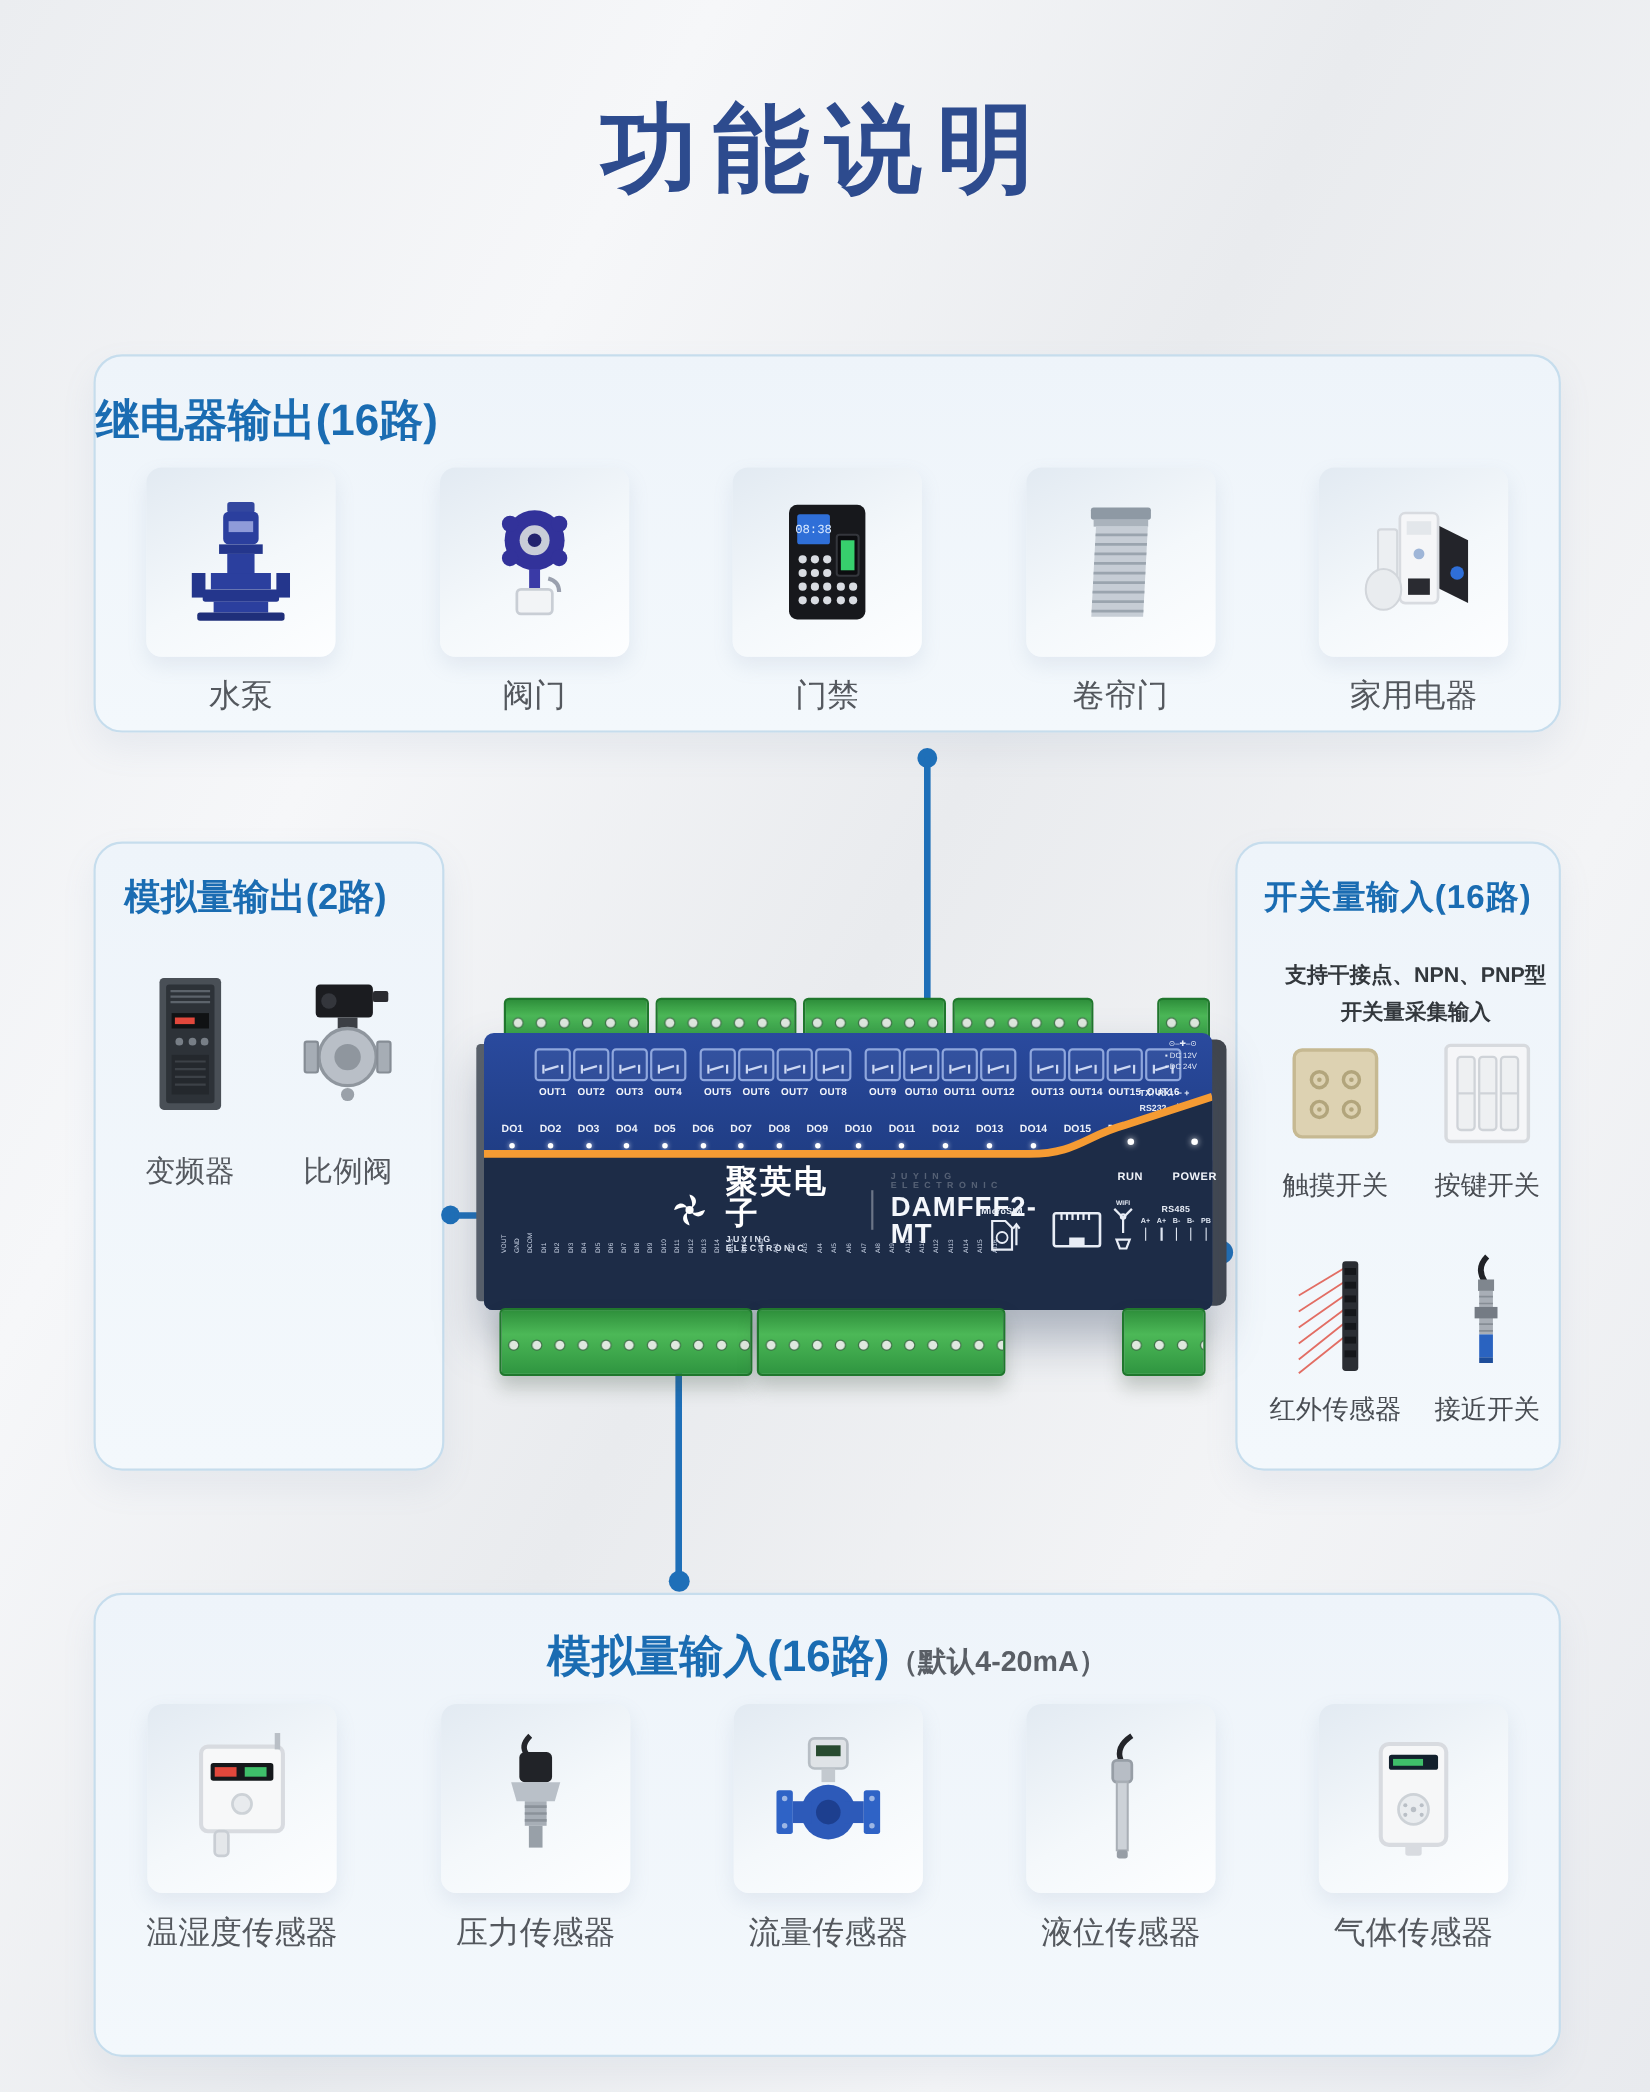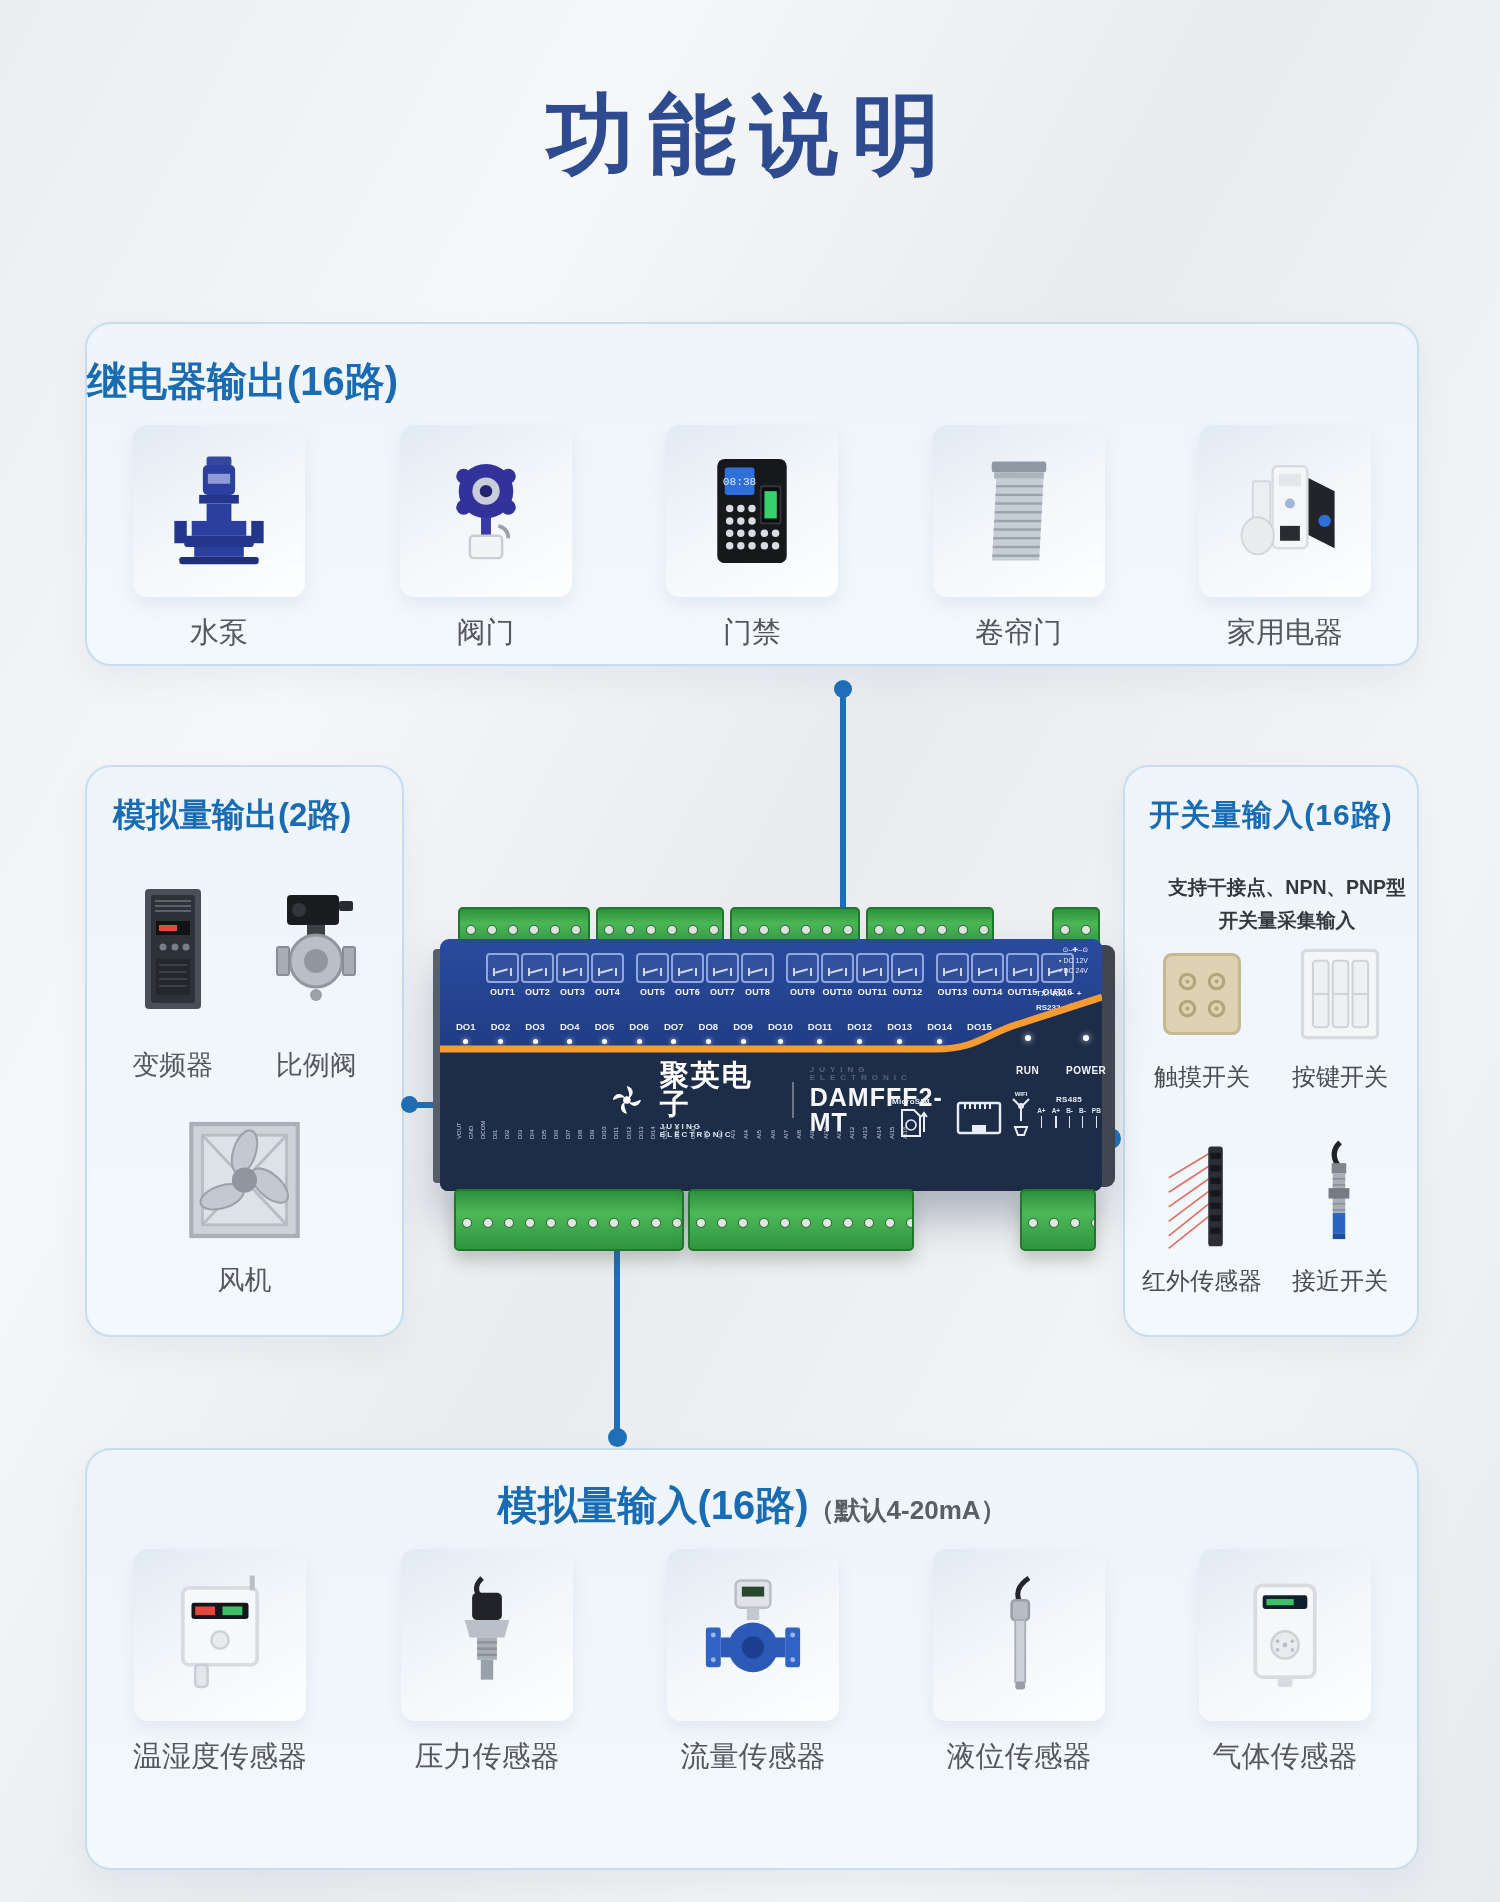--- a/index.html
+++ b/index.html
@@ -28,21 +28,21 @@
   #card-analog-out .card-h{font-size:33px;padding:26px 0 0 26px;}
   .lc-row{position:absolute;left:14px;top:100px;width:287px;display:flex;}
   .lc-cell{flex:1;display:flex;flex-direction:column;align-items:center;}
   .lc-img{width:118px;height:170px;display:flex;align-items:center;justify-content:center;}
   .lc-label{font-size:27px;color:#54585e;margin-top:10px;}
   .lc-fan{position:absolute;left:0;top:340px;width:100%;display:flex;flex-direction:column;align-items:center;}
   
   #card-digital-in .card-h{font-size:30px;text-align:center;padding-top:28px;letter-spacing:1px;}
   .rc-sub{position:absolute;left:0;top:88px;width:100%;text-align:center;
     font-size:19.5px;font-weight:bold;color:#33383d;line-height:1.7;margin:16px;}
-  .rc-row{position:absolute;left:8px;width:276px;display:flex;align-items:flex-end;}
+  .rc-row{position:absolute;left:20px;width:276px;display:flex;align-items:flex-end;}
   .rc-cell{flex:1;display:flex;flex-direction:column;align-items:center;}
   .rc-img{width:110px;height:118px;display:flex;align-items:center;justify-content:center;}
   .rc-label{font-size:24px;color:#494d53;margin-top:8px;white-space:nowrap;}
   
   #card-analog-in .head-wrap{text-align:center;padding-top:28px;}
   #card-analog-in .card-h{display:inline;font-size:40px;}
   .h-sub{display:inline;font-size:26px;color:#5a5f66;font-weight:bold;}
   
   .cline{position:absolute;background:#1e6fb8;border-radius:3px;}
   .cdot{position:absolute;background:#1e6fb8;border-radius:50%;}
@@ -257,37 +257,20 @@
             <circle cx="55" cy="84" r="26" fill="#b9bfc7" stroke="#8f969e" stroke-width="3"></circle>
             <circle cx="55" cy="84" r="12" fill="#8f969e"></circle>
             <rect x="16" y="70" width="12" height="28" rx="2" fill="#a6adb5" stroke="#868d95" stroke-width="2"></rect>
             <rect x="82" y="70" width="12" height="28" rx="2" fill="#a6adb5" stroke="#868d95" stroke-width="2"></rect>
             <circle cx="55" cy="118" r="6" fill="#9aa1a9"></circle>
           </svg>
         </div>
         <span class="lc-label">比例阀</span>
       </div>
     </div>
-    <div class="lc-fan">
-      <div class="lc-img" style="width:160px;height:145px;">
-        <svg width="145" height="140" viewBox="0 0 100 100">
-          <rect x="12" y="10" width="76" height="80" fill="#cdd3d9" stroke="#a9b0b8" stroke-width="3"></rect>
-          <rect x="20" y="18" width="60" height="64" fill="#dde2e6" stroke="#b6bdc4" stroke-width="2"></rect>
-          <line x1="20" y1="18" x2="80" y2="82" stroke="#b6bdc4" stroke-width="2"></line>
-          <line x1="80" y1="18" x2="20" y2="82" stroke="#b6bdc4" stroke-width="2"></line>
-          <g fill="#c2c9d0" stroke="#9aa2aa" stroke-width="1.5">
-            <ellipse cx="50" cy="30" rx="8" ry="16" transform="rotate(18 50 30)"></ellipse>
-            <ellipse cx="68" cy="54" rx="8" ry="16" transform="rotate(132 68 54)"></ellipse>
-            <ellipse cx="34" cy="62" rx="8" ry="16" transform="rotate(252 34 62)"></ellipse>
-          </g>
-          <circle cx="50" cy="50" r="9" fill="#8f969e"></circle>
-        </svg>
-      </div>
-      <span class="lc-label">风机</span>
-    </div>
   </section>
 
   <section class="card" id="card-digital-in">
     <h2 class="card-h">开关量输入(16路)</h2>
     <p class="rc-sub">
       <span>支持干接点、NPN、PNP型</span><br>
       <span>开关量采集输入</span>
     </p>
     <div class="rc-row" style="top:168px;">
       <div class="rc-cell">

